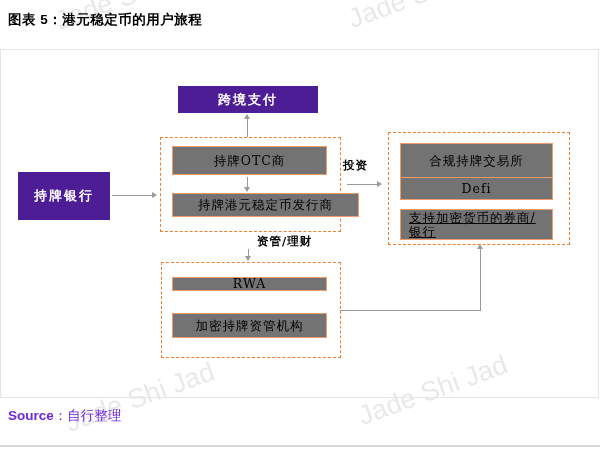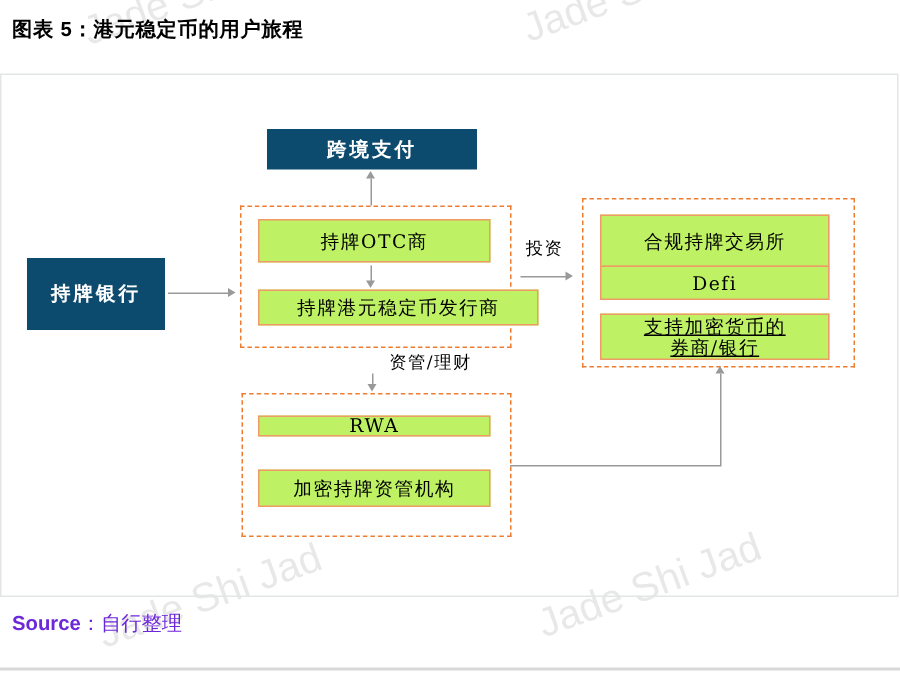--- a/index.html
+++ b/index.html
@@ -24,36 +24,36 @@
   }
   .source{
     position:absolute;left:8px;top:407px;font-size:13.5px;color:#6d28d9;z-index:2;
   }
   .source .src-label{font-weight:bold;}
   .bottom-line{
     position:absolute;left:0;top:445px;width:600px;height:2px;background:#d8d8d8;z-index:2;
   }
   
   .fillbox{
-    position:absolute;background:#0c4a6e;color:#fff;font-weight:bold;
+    position:absolute;background:#4c1d95;color:#fff;font-weight:bold;
     font-family:"DejaVu Serif",serif;font-size:13px;letter-spacing:2px;
     display:flex;align-items:center;justify-content:center;text-align:center;z-index:3;
   }
   .group{
     position:absolute;border:1px dashed #ed7d31;background:transparent;z-index:2;
   }
   .innerbox{
-    position:absolute;background:#bef264;border:1px solid #f09a68;color:#000;
+    position:absolute;background:#737373;border:1px solid #f09a68;color:#000;
     font-family:"DejaVu Serif",serif;font-size:12.5px;letter-spacing:1px;
-    display:flex;align-items:center;justify-content:center;text-align:center;
-    line-height:14px;z-index:3;padding:1px 22px;box-sizing:border-box;
+    display:flex;align-items:center;justify-content:center;
+    line-height:14px;z-index:3;padding:1px 8px;box-sizing:border-box;
   }
   .flowlabel{
     position:absolute;color:#000;font-family:"DejaVu Serif",serif;font-size:11.5px;
-    font-weight:400;text-align:center;letter-spacing:1px;z-index:3;
+    font-weight:700;text-align:left;letter-spacing:1px;z-index:3;
   }
   
   .hline{position:absolute;height:1px;background:#999;z-index:2;}
   .vline{position:absolute;width:1px;background:#999;z-index:2;}
   .ah{position:absolute;width:0;height:0;z-index:2;}
   .ah-right{border-top:3.5px solid transparent;border-bottom:3.5px solid transparent;border-left:5.5px solid #999;}
   .ah-down{border-left:3.5px solid transparent;border-right:3.5px solid transparent;border-top:5.5px solid #999;}
   .ah-up{border-left:3.5px solid transparent;border-right:3.5px solid transparent;border-bottom:5.5px solid #999;}
 </style>
 </head>

